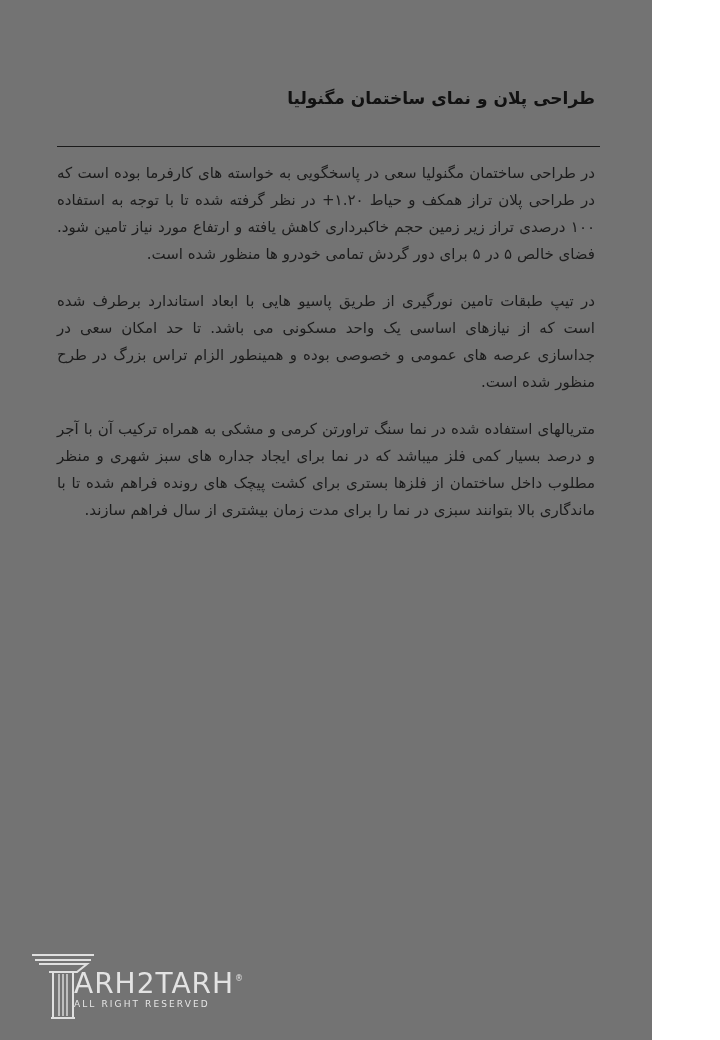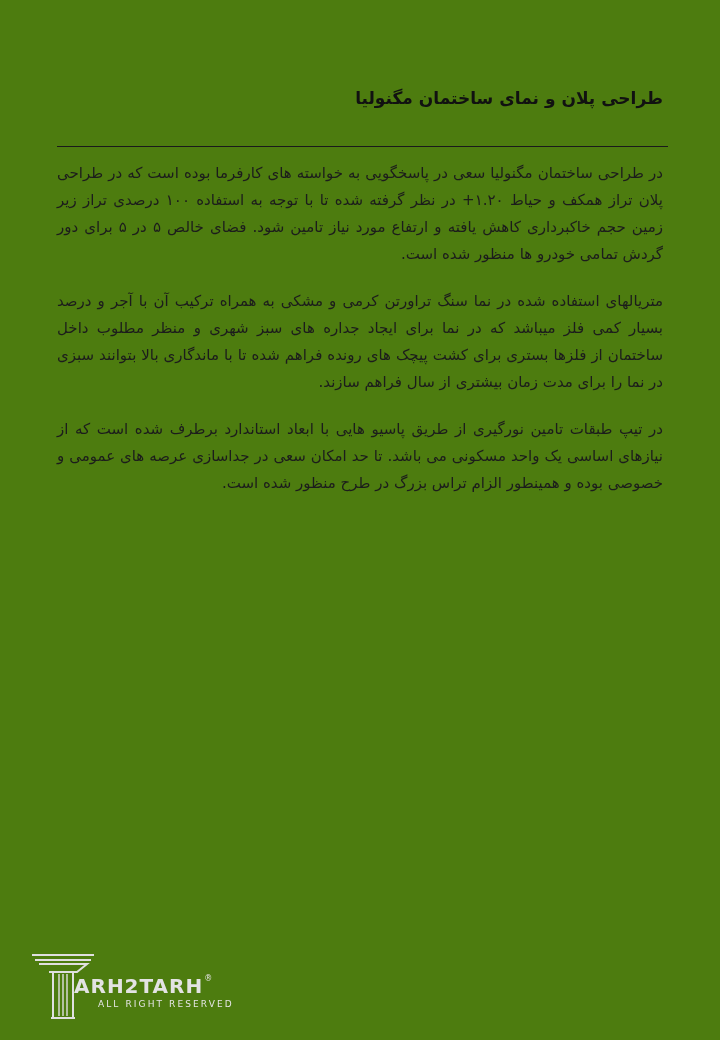--- a/index.html
+++ b/index.html
@@ -1,20 +1,20 @@
 <!DOCTYPE html>
 <html lang="fa"><head>
 <meta charset="utf-8">
 <style>
   html, body { margin: 0; padding: 0; background: #ffffff; }
   .page {
     position: relative;
-    width: 720px;
+    width: 652px;
     height: 1040px;
-    background: #4d7c0f;
+    background: #737373;
     overflow: hidden;
     font-family: "DejaVu Sans", sans-serif;
   }
   .doc-title {
     position: absolute;
     top: 88px;
     right: 57px;
     left: 57px;
     margin: 0;
     direction: rtl;
@@ -60,55 +60,54 @@
     width: 160px;
     height: 72px;
     color: #e3e3e3;
     -webkit-user-select: none;
     user-select: none;
   }
   .wm-icon { position: absolute; left: 0; top: 0; }
   .wm-textblock { position: absolute; left: 44px; top: 24px; white-space: nowrap; }
   .wm-name {
     font-family: "DejaVu Sans", sans-serif;
-    font-weight: bold;
-    font-size: 20px;
+    font-weight: normal;
+    font-size: 28px;
     letter-spacing: 1px;
     color: #e3e3e3;
     line-height: 20px;
   }
   .wm-reg {
     font-family: "DejaVu Sans", sans-serif;
     font-size: 8px;
     color: #e3e3e3;
     vertical-align: 12px;
     margin-left: 1px;
   }
   .wm-caption {
     font-family: "DejaVu Sans", sans-serif;
     font-size: 9px;
     letter-spacing: 2.1px;
     color: #e6e6e6;
     margin-top: 2px;
-    padding-left: 24px;
   }
 </style>
 </head>
 <body>
 
 <div class="page">
 
   <h1 class="doc-title">طراحی پلان و نمای ساختمان مگنولیا</h1>
 
   <hr class="title-divider">
 
   <section class="doc-body">
     <p>در طراحی ساختمان مگنولیا سعی در پاسخگویی به خواسته های کارفرما بوده است که در طراحی پلان تراز همکف و حیاط ⁦+۱.۲۰⁩ در نظر گرفته شده تا با توجه به استفاده ۱۰۰ درصدی تراز زیر زمین حجم خاکبرداری کاهش یافته و ارتفاع مورد نیاز تامین شود. فضای خالص ۵ در ۵ برای دور گردش تمامی خودرو ها منظور شده است.</p>
+    <p>در تیپ طبقات تامین نورگیری از طریق پاسیو هایی با ابعاد استاندارد برطرف شده است که از نیازهای اساسی یک واحد مسکونی می باشد. تا حد امکان سعی در جداسازی عرصه های عمومی و خصوصی بوده و همینطور الزام تراس بزرگ در طرح منظور شده است.</p>
     <p>متریالهای استفاده شده در نما سنگ تراورتن کرمی و مشکی به همراه ترکیب آن با آجر و درصد بسیار کمی فلز میباشد که در نما برای ایجاد جداره های سبز شهری و منظر مطلوب داخل ساختمان از فلزها بستری برای کشت پیچک های رونده فراهم شده تا با ماندگاری بالا بتوانند سبزی در نما را برای مدت زمان بیشتری از سال فراهم سازند.</p>
-    <p>در تیپ طبقات تامین نورگیری از طریق پاسیو هایی با ابعاد استاندارد برطرف شده است که از نیازهای اساسی یک واحد مسکونی می باشد. تا حد امکان سعی در جداسازی عرصه های عمومی و خصوصی بوده و همینطور الزام تراس بزرگ در طرح منظور شده است.</p>
   </section>
 
   <div class="watermark">
     <svg class="wm-icon" width="68" height="72" viewBox="0 0 68 72" aria-hidden="true">
 
       <g stroke="#e0e0e0" fill="none" stroke-width="2">
         <line x1="2" y1="5" x2="64" y2="5"></line>
         <line x1="5" y1="10" x2="61" y2="10"></line>
         <polyline points="9,14 57,14 47,22 19,22"></polyline>
 

